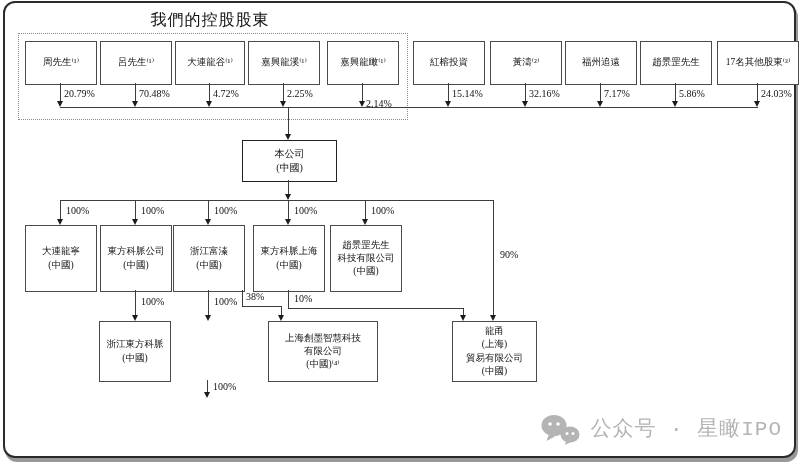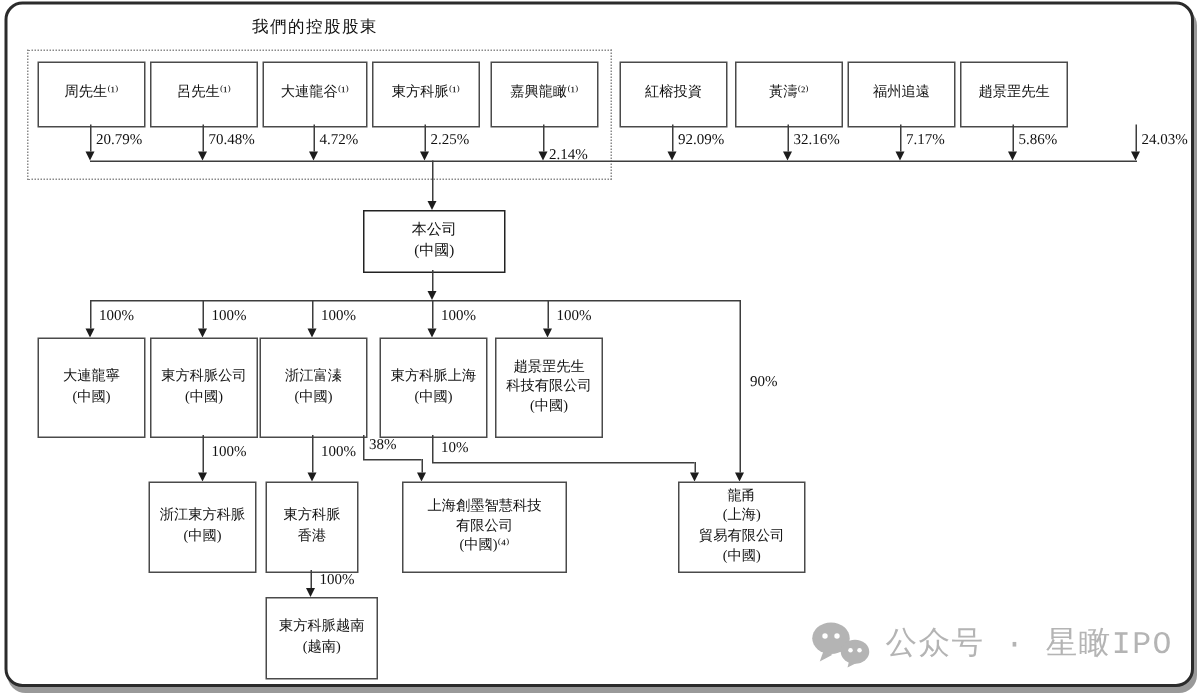--- a/index.html
+++ b/index.html
@@ -2,21 +2,21 @@
 <html><head>
 <meta charset="utf-8">
 <style>
   html,body{margin:0;padding:0;background:#ffffff;}
   .stage{position:relative;width:799px;height:463px;background:#fff;
          font-family:"Liberation Serif","DejaVu Serif",serif;color:#222;overflow:hidden;}
   .frame{position:absolute;left:3px;top:1px;width:789px;height:453px;
          border:2px solid #2b2b2b;border-radius:12px;background:#fff;
          box-shadow:2px 4px 0 rgba(70,70,70,.55);}
   .ttl{position:absolute;left:140px;top:7px;width:130px;text-align:center;
-       font-size:11px;letter-spacing:1px;color:#111;}
+       font-size:16px;letter-spacing:1px;color:#111;}
   .dashed{position:absolute;left:13px;top:30px;width:388px;height:85px;
           border:1px dotted #8a8a8a;}
   .nd{position:absolute;border:1px solid #4a4a4a;background:#fff;
       display:flex;align-items:center;justify-content:center;text-align:center;
       font-size:9.5px;line-height:1.4;white-space:pre-line;color:#111;}
   .nd.co{border-width:1.5px;border-color:#222;font-size:10px;}
   .pc{position:absolute;font-size:10px;color:#111;font-family:"Liberation Serif","DejaVu Serif",serif;}
   .vl{position:absolute;display:block;width:1px;background:#3d3d3d;}
   .hl{position:absolute;display:block;height:1px;background:#3d3d3d;}
   .ar{position:absolute;display:block;width:0;height:0;
@@ -31,33 +31,34 @@
 
 <div class="stage">
   <div class="frame">
 
     <div class="ttl">我們的控股股東</div>
     <div class="dashed"></div>
 
     <div class="nd" style="left:20px;top:38px;width:70px;height:42px">周先生⁽¹⁾</div>
     <div class="nd" style="left:95px;top:38px;width:70px;height:42px">呂先生⁽¹⁾</div>
     <div class="nd" style="left:170px;top:38px;width:68px;height:42px">大連龍谷⁽¹⁾</div>
-    <div class="nd" style="left:243px;top:38px;width:70px;height:42px">東方科脈⁽¹⁾</div>
+    <div class="nd" style="left:243px;top:38px;width:70px;height:42px">嘉興龍溪⁽¹⁾</div>
     <div class="nd" style="left:322px;top:38px;width:70px;height:42px">嘉興龍瞰⁽¹⁾</div>
     <div class="nd" style="left:485px;top:38px;width:70px;height:42px">黃濤⁽²⁾</div>
     <div class="nd" style="left:408px;top:38px;width:70px;height:42px">紅榕投資</div>
     <div class="nd" style="left:560px;top:38px;width:70px;height:42px">福州追遠</div>
     <div class="nd" style="left:635px;top:38px;width:70px;height:42px">趙景罡先生</div>
+    <div class="nd" style="left:712px;top:38px;width:80px;height:42px">17名其他股東⁽³⁾</div>
 
     <div class="pc" style="left:59px;top:85px">20.79%</div>
     <div class="pc" style="left:134px;top:85px">70.48%</div>
     <div class="pc" style="left:208px;top:85px">4.72%</div>
     <div class="pc" style="left:282px;top:85px">2.25%</div>
     <div class="pc" style="left:361px;top:95px">2.14%</div>
-    <div class="pc" style="left:447px;top:85px">92.09%</div>
+    <div class="pc" style="left:447px;top:85px">15.14%</div>
     <div class="pc" style="left:524px;top:85px">32.16%</div>
     <div class="pc" style="left:599px;top:85px">7.17%</div>
     <div class="pc" style="left:674px;top:85px">5.86%</div>
     <div class="pc" style="left:756px;top:85px">24.03%</div>
 
     <i class="vl" style="left:55px;top:80px;height:18px"></i>
     <i class="vl" style="left:130px;top:80px;height:18px"></i>
     <i class="vl" style="left:204px;top:80px;height:18px"></i>
     <i class="vl" style="left:278px;top:80px;height:18px"></i>
     <i class="vl" style="left:357px;top:80px;height:18px"></i>
@@ -135,36 +136,32 @@
     <div class="pc" style="left:241px;top:288px">38%</div>
 
     <i class="vl" style="left:283px;top:287px;height:18px"></i>
     <i class="hl" style="left:283px;top:305px;width:175px"></i>
     <i class="vl" style="left:458px;top:305px;height:7px"></i>
     <i class="ar" style="left:454.5px;top:312px"></i>
     <div class="pc" style="left:289px;top:290px">10%</div>
 
     <div class="nd" style="left:94px;top:318px;width:70px;height:59px">浙江東方科脈
 (中國)</div>
-    <div class="nd" style="left:172px;top:318px;width:60px;height:59px">東方科脈
-香港</div>
     <div class="nd" style="left:263px;top:318px;width:108px;height:59px">上海創墨智慧科技
 有限公司
 (中國)⁽⁴⁾</div>
     <div class="nd" style="left:447px;top:318px;width:83px;height:59px">龍甬
 (上海)
 貿易有限公司
 (中國)</div>
 
     <i class="vl" style="left:202px;top:377px;height:12px"></i>
     <i class="ar" style="left:198.5px;top:389px"></i>
     <div class="pc" style="left:208px;top:378px">100%</div>
 
-    <div class="nd" style="left:172px;top:395px;width:73px;height:53px">東方科脈越南
-(越南)</div>
 
     <div class="wm">
       <svg class="wm-icon" width="40" height="32" viewBox="0 0 40 32">
         <ellipse cx="13" cy="11.5" rx="12.5" ry="10.5" fill="#b4b4b4"></ellipse>
         <path d="M8 20 L5.5 27 L14 22.5 Z" fill="#b4b4b4"></path>
         <circle cx="9" cy="10" r="1.8" fill="#ffffff"></circle>
         <circle cx="17" cy="10" r="1.8" fill="#ffffff"></circle>
         <ellipse cx="29" cy="20.5" rx="9.5" ry="8" fill="#b4b4b4"></ellipse>
         <path d="M25 27 L24 31 L30 28 Z" fill="#b4b4b4"></path>
         <circle cx="26" cy="19.5" r="1.5" fill="#ffffff"></circle>

